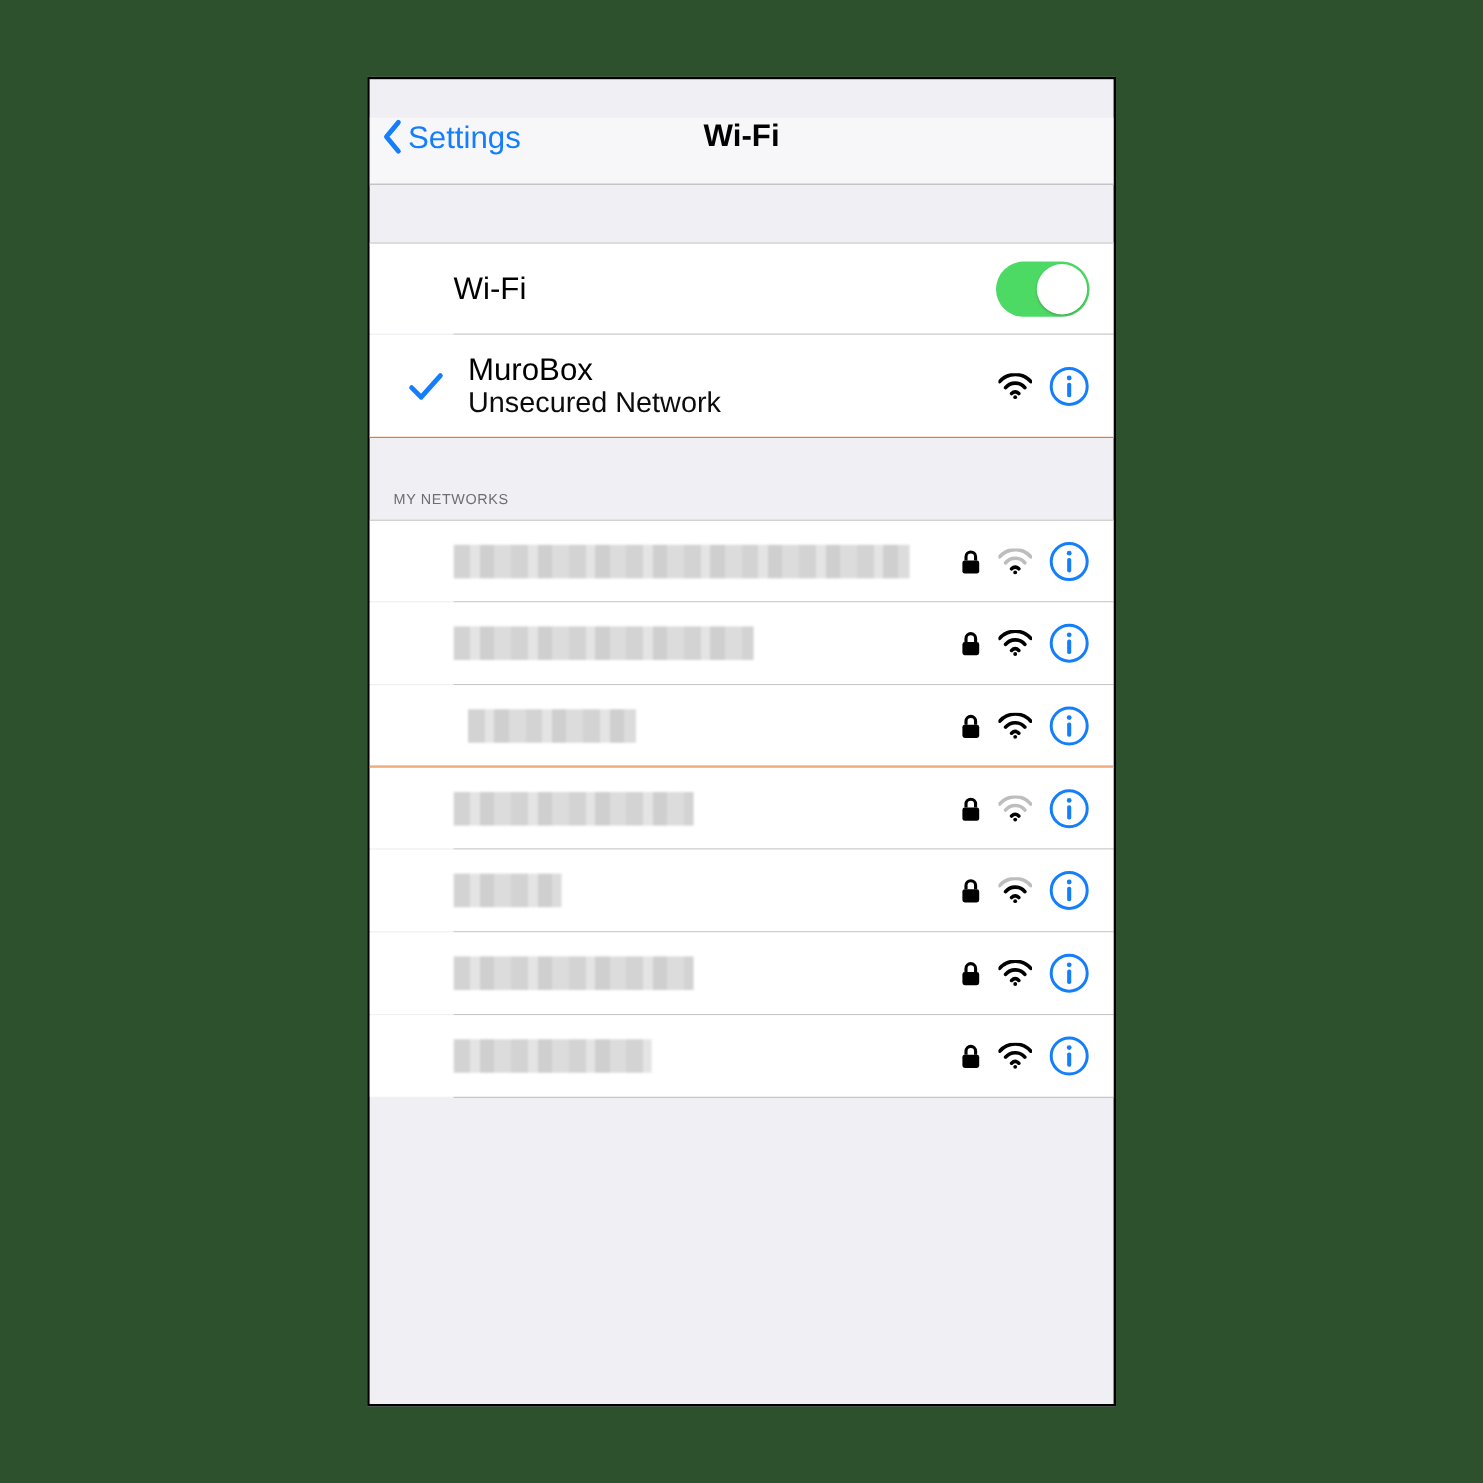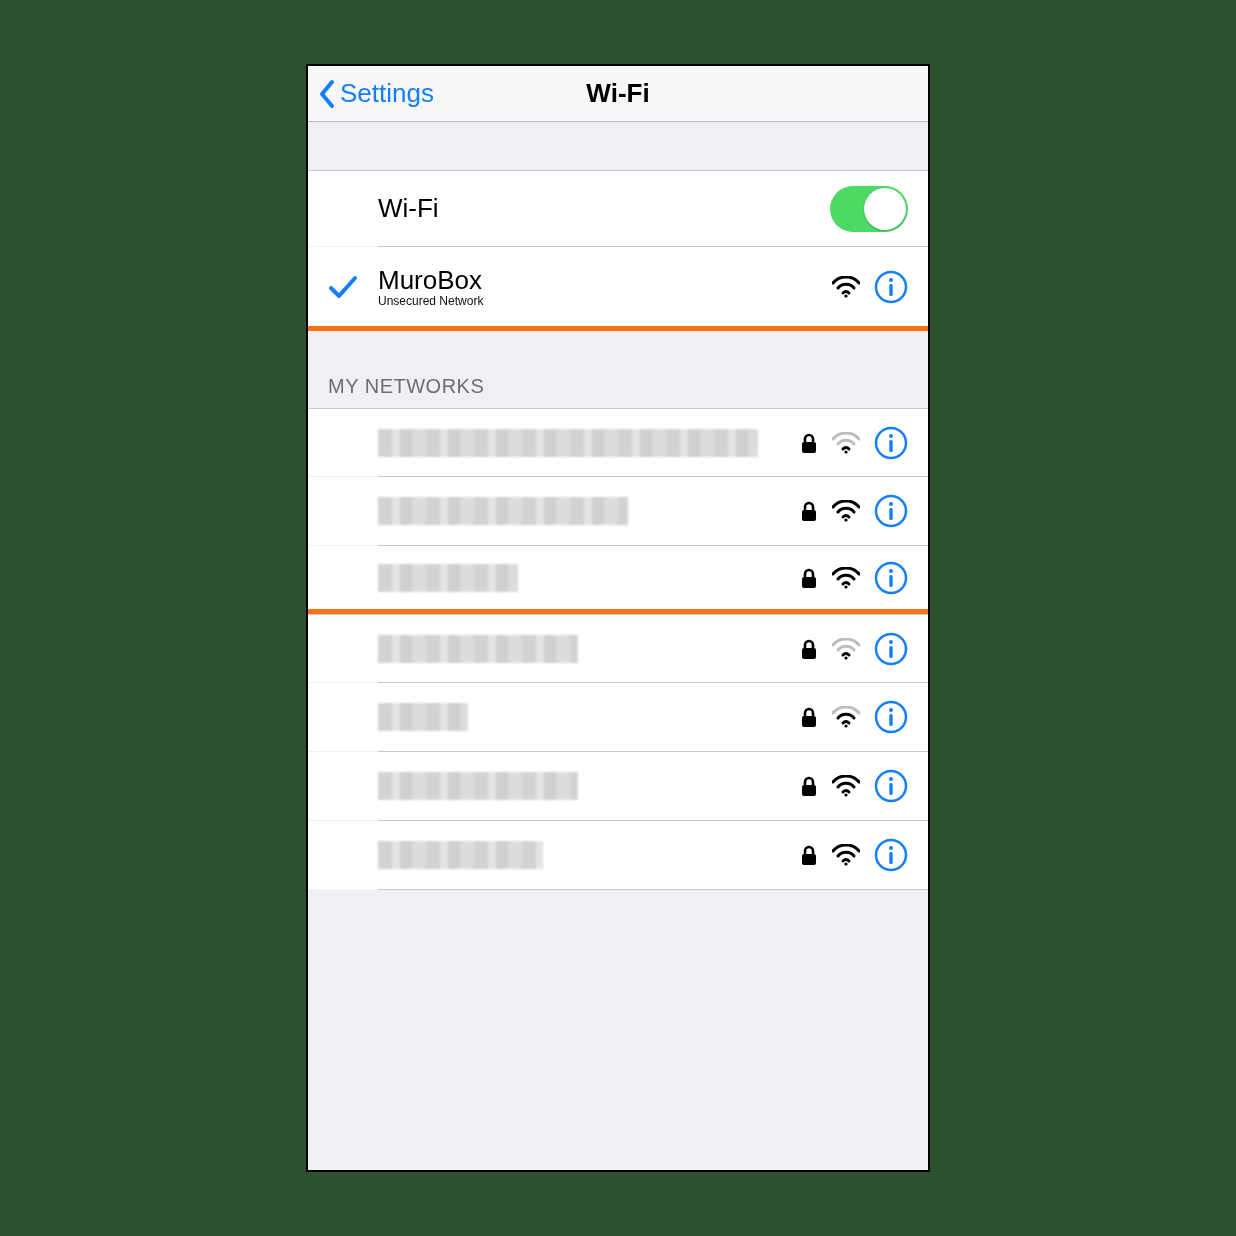--- a/index.html
+++ b/index.html
@@ -18,22 +18,23 @@
       border: 2px solid #000;
       overflow: hidden;
     }
 
     
     .navbar {
       height: 56px;
       background: #f7f7f9;
       border-bottom: 1px solid #b8b8bc;
       display: flex;
-      align-items: center;
+      align-items: flex-start;
       position: relative;
+      margin-top: 32px;
     }
     .navbar-title {
       position: absolute;
       left: 0; right: 0;
       text-align: center;
       font-size: 26px;
       font-weight: 600;
       color: #000;
     }
     .navbar-back {
@@ -46,21 +47,21 @@
       padding-left: 10px;
       cursor: pointer;
     }
     .navbar-back svg { margin-right: 2px; }
 
     
     .group-spacer { height: 48px; }
     .section-header {
       padding: 44px 20px 10px 20px;
       color: #6d6d72;
-      font-size: 20px;
+      font-size: 12px;
       letter-spacing: 0.5px;
     }
 
     .row {
       background: #fff;
       display: flex;
       align-items: center;
       min-height: 68px;
       padding: 0 20px 0 0;
     }
@@ -76,21 +77,21 @@
     }
 
     .label-area {
       flex: 1;
       display: flex;
       flex-direction: column;
       padding: 14px 0;
       margin-right: 8px;
     }
     .label-main { font-size: 26px; color: #000; font-weight: 400; }
-    .label-sub  { font-size: 12px; color: #000; opacity: 0.95; margin-top: -2px; }
+    .label-sub  { font-size: 24px; color: #000; opacity: 0.95; margin-top: -2px; }
 
     .trailing {
       display: flex;
       align-items: center;
       gap: 14px;
     }
 
     
     .toggle {
       width: 78px; height: 46px;
@@ -122,21 +123,21 @@
         #d3d3d3 0 14px, #e4e4e4 14px 22px, #cfcfcf 22px 34px, #dcdcdc 34px 48px);
       filter: blur(1px);
     }
     .w-lg { width: 380px; }
     .w-md { width: 250px; }
     .w-sm { width: 140px; }
     .w-xs { width: 90px; }
     .w-s2 { width: 200px; }
     .w-s3 { width: 165px; }
 
-    .group-bottom { border-bottom: 5px solid #f97316; }
+    .group-bottom { border-bottom: 1px solid #f97316; padding-left: 12px; }
   </style>
 </head>
 <body>
 
 <div class="phone">
 
   <div class="navbar">
     <div class="navbar-back">
       <svg width="20" height="32" viewBox="0 0 20 32">
         <polyline points="14,4 4,16 14,28" fill="none" stroke="#147efb" stroke-width="4" stroke-linecap="round" stroke-linejoin="round"></polyline>

